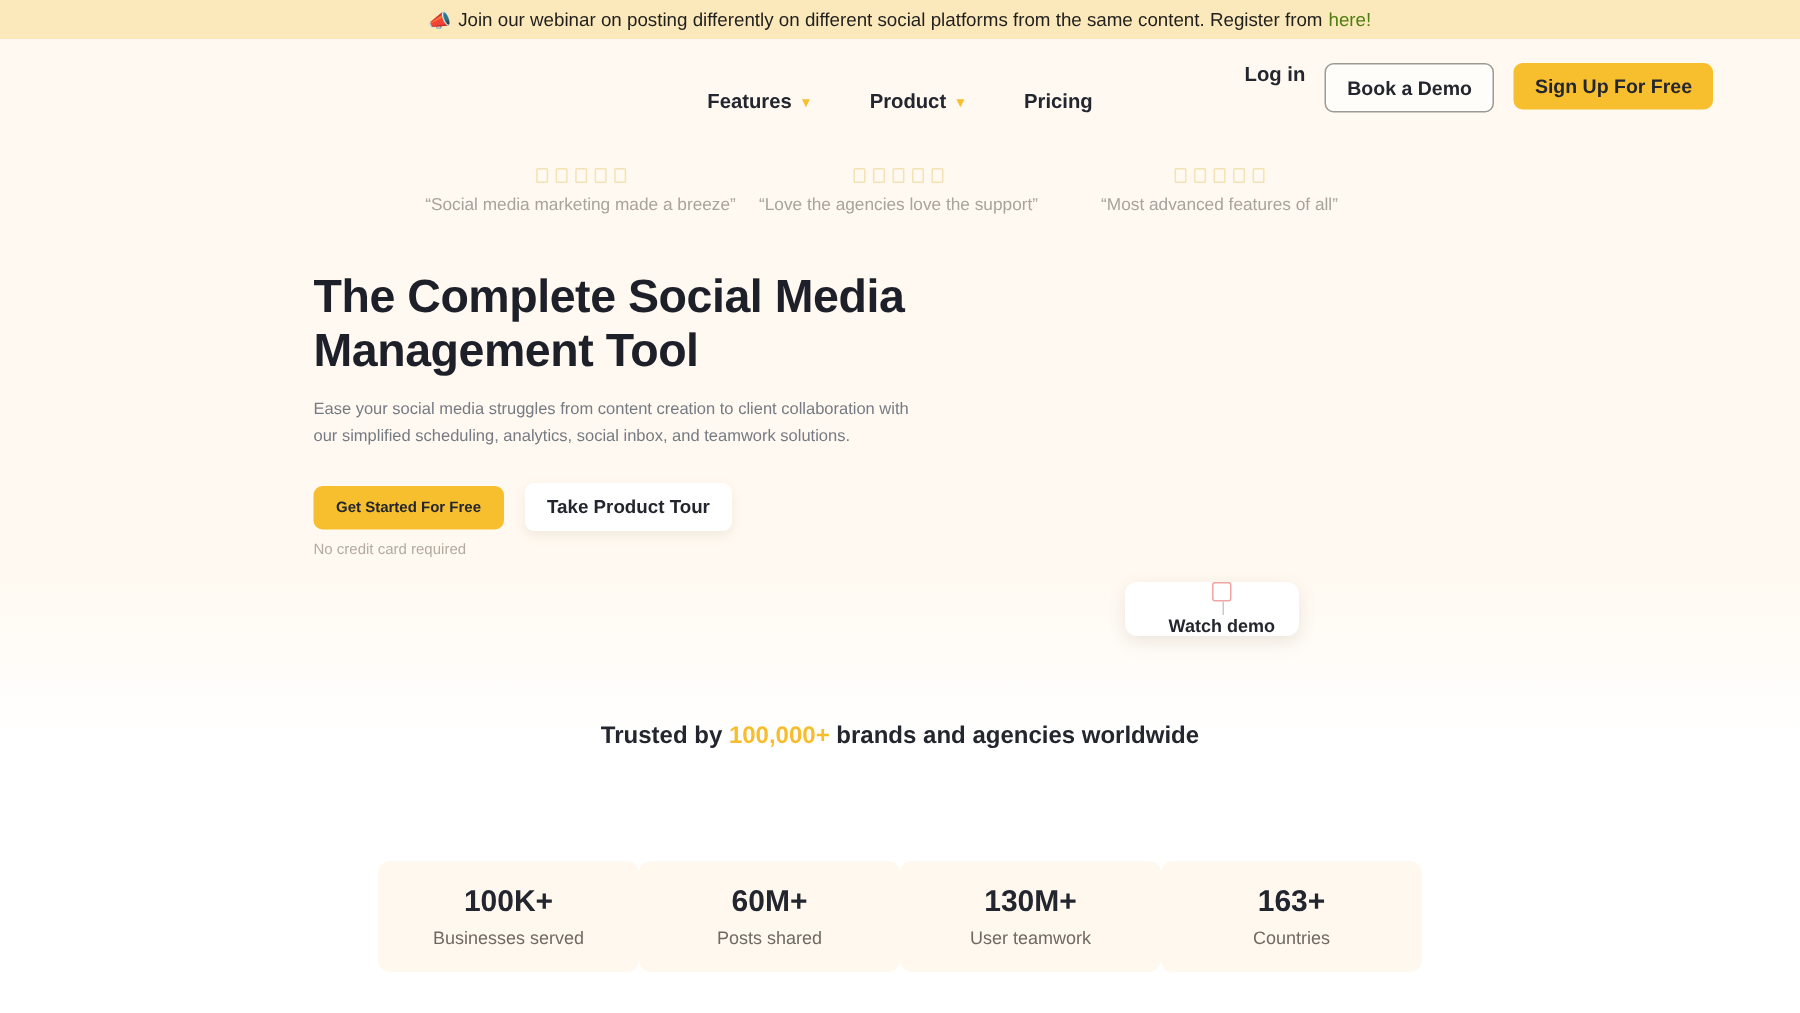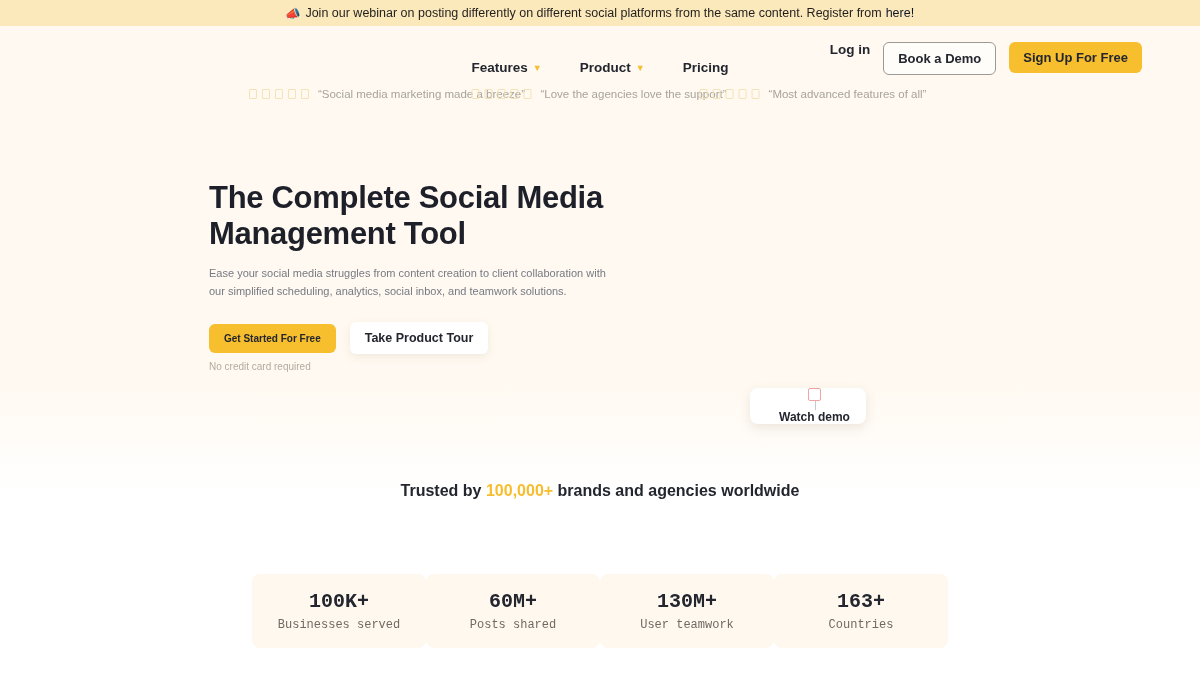--- a/index.html
+++ b/index.html
@@ -19,21 +19,21 @@
   .banner {
     position: absolute; top: 0; left: 0; right: 0;
     height: 26px;
     background: #fce9bb;
     display: flex; align-items: center; justify-content: center;
     gap: 4px;
     font-size: 12.5px;
     color: #201f1e;
   }
   .banner a {
-    color: #0f172a;
+    color: #4d7c0f;
     text-decoration: none;
     cursor: pointer;
   }
   
   .nav {
     position: absolute; top: 42px; left: 0; right: 0;
     height: 51px;
   }
   .nav-center {
     position: absolute; left: 50%; top: 0; transform: translateX(-50%);
@@ -63,23 +63,23 @@
     border: 1px solid #9b9b93;
     color: #23262e;
   }
   .btn-yellow {
     background: #f7be2d;
     border: none;
     color: #23262e;
   }
   
   .testimonial {
-    position: absolute; top: 88px;
+    position: absolute; top: 112px;
     transform: translateX(-50%);
-    display: flex; align-items: center; gap: 9px;
+    display: flex; flex-direction: column; align-items: center; gap: 9px;
   }
   .t1 { left: 387px; } .t2 { left: 599px; } .t3 { left: 813px; }
   .stars { display: flex; gap: 5px; }
   .star {
     width: 8px; height: 10px;
     border: 1.5px solid #f3e3b4;
     border-radius: 1px;
     background: transparent;
   }
   .quote { font-size: 11.5px; color: #a7a49c; white-space: nowrap; }
@@ -144,21 +144,21 @@
   .trusted {
     position: absolute; top: 482px; left: 0; right: 0;
     text-align: center;
     font-size: 16px; font-weight: 700;
     color: #23262e;
   }
   .trusted .hl { color: #f8bd2c; }
   
   .stats {
     position: absolute; top: 574px; left: 50%; transform: translateX(-50%);
-    display: flex;  font-family: Liberation Mono, monospace;
+    display: flex; 
   }
   .stat-card {
     width: 174px; height: 74px;
     background: #fef8ef;
     border-radius: 8px;
     display: flex; flex-direction: column; align-items: center; justify-content: center;
     gap: 5px;
   }
   .stat-value { font-size: 20px; font-weight: 700; color: #23262e; }
   .stat-label { font-size: 12px; color: #6e6a63; }

